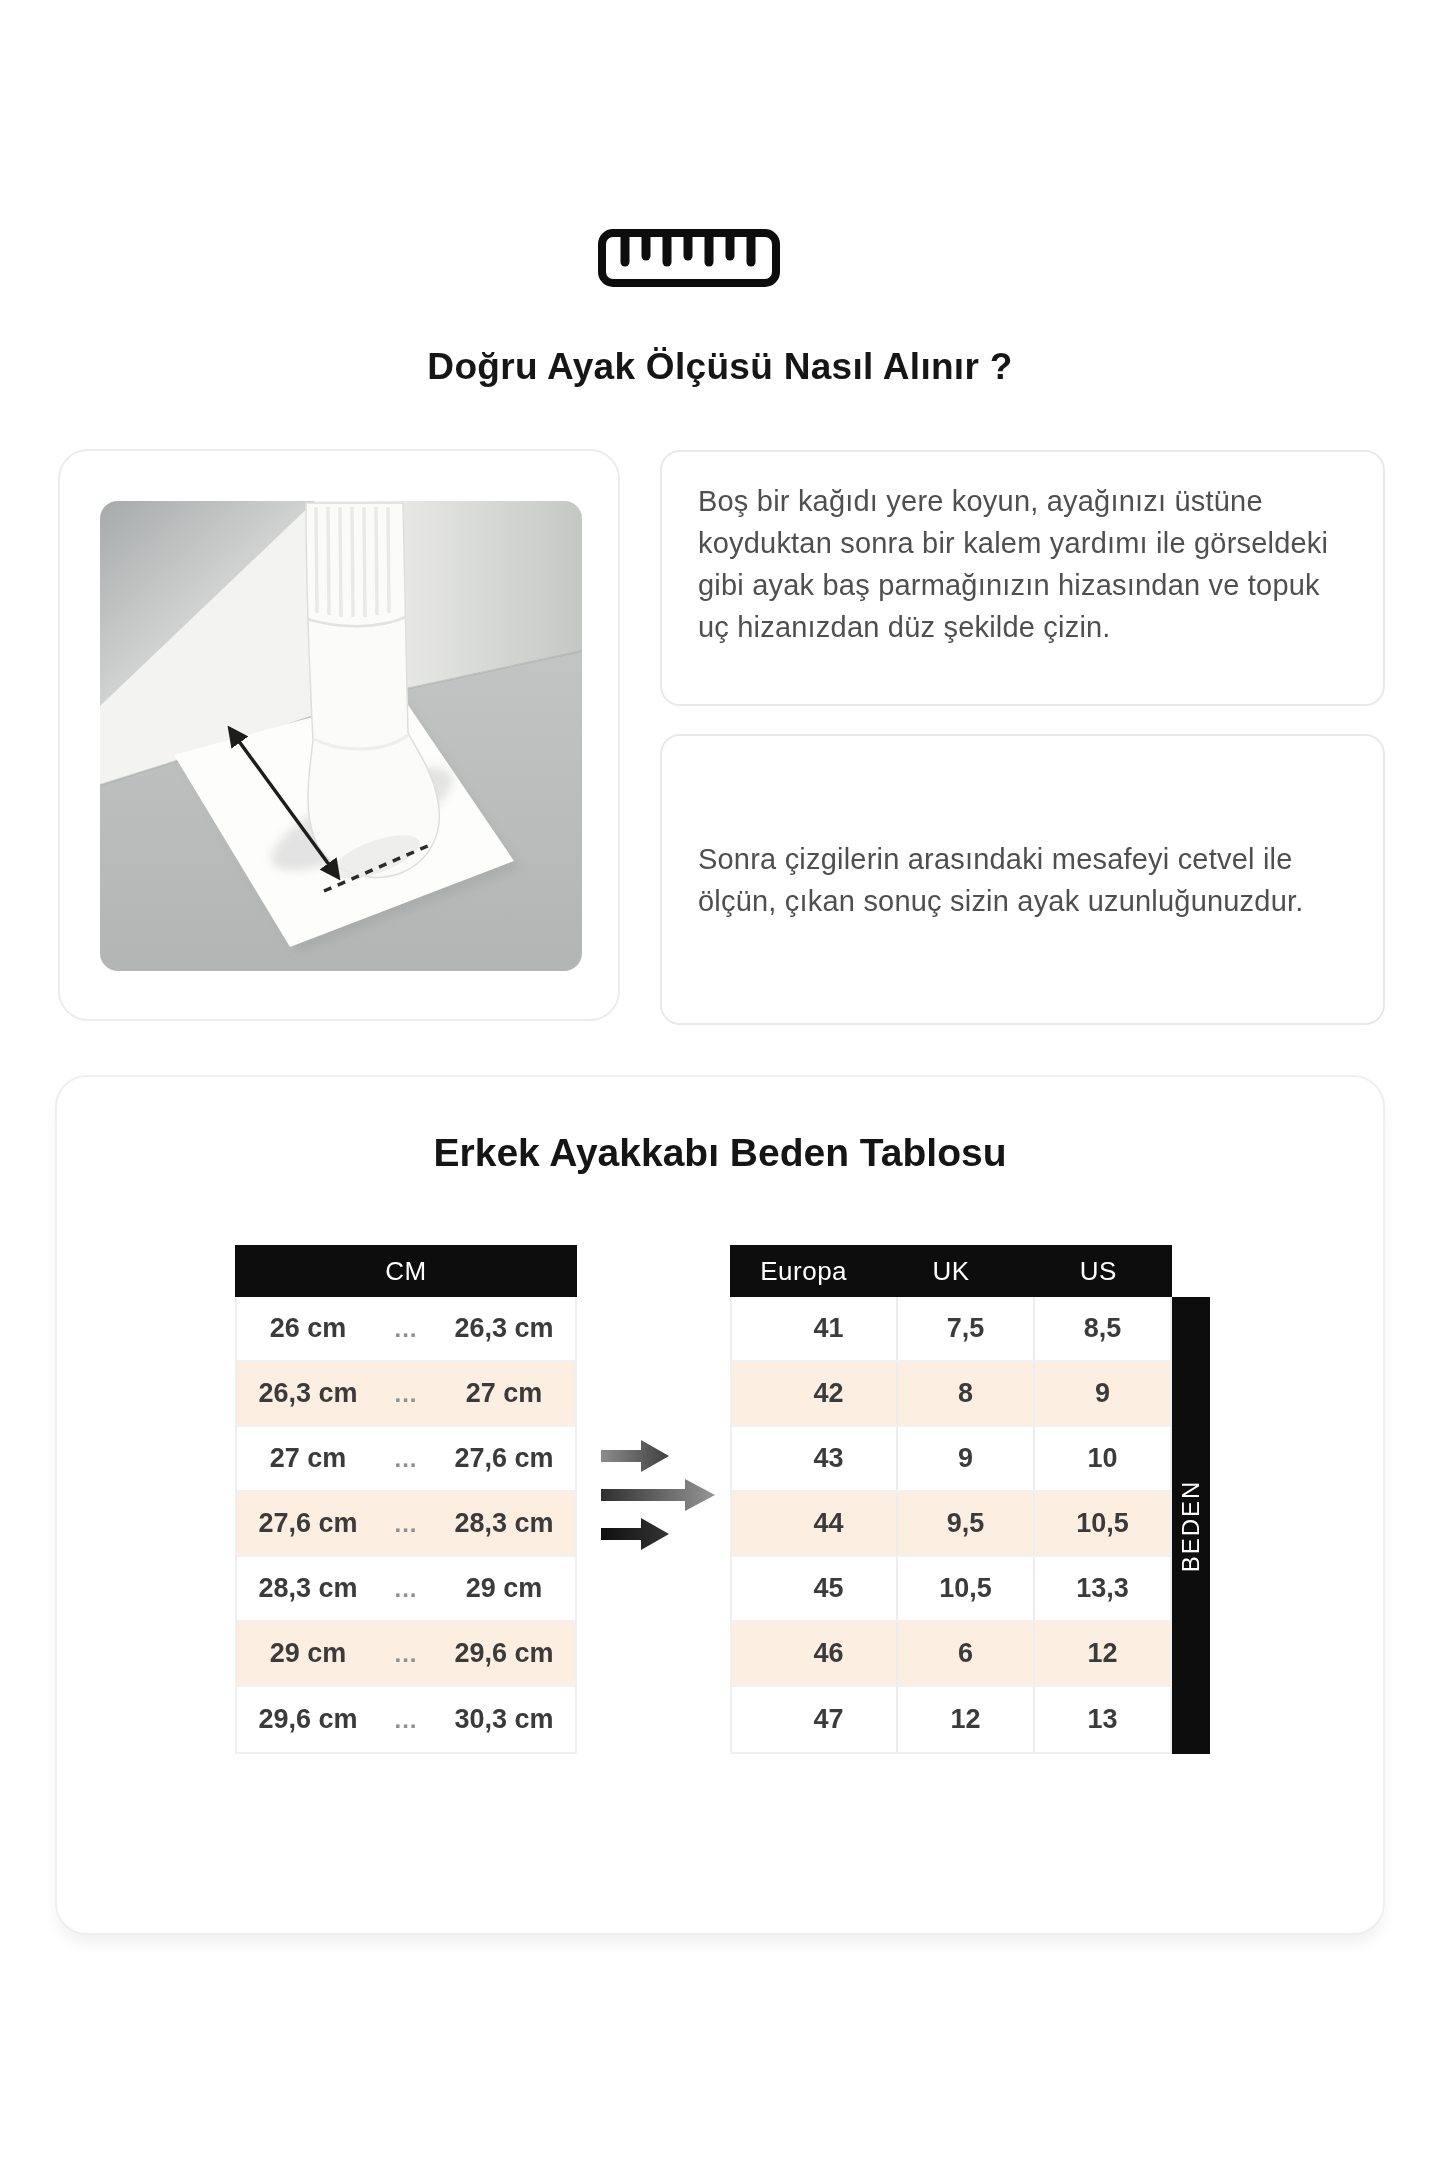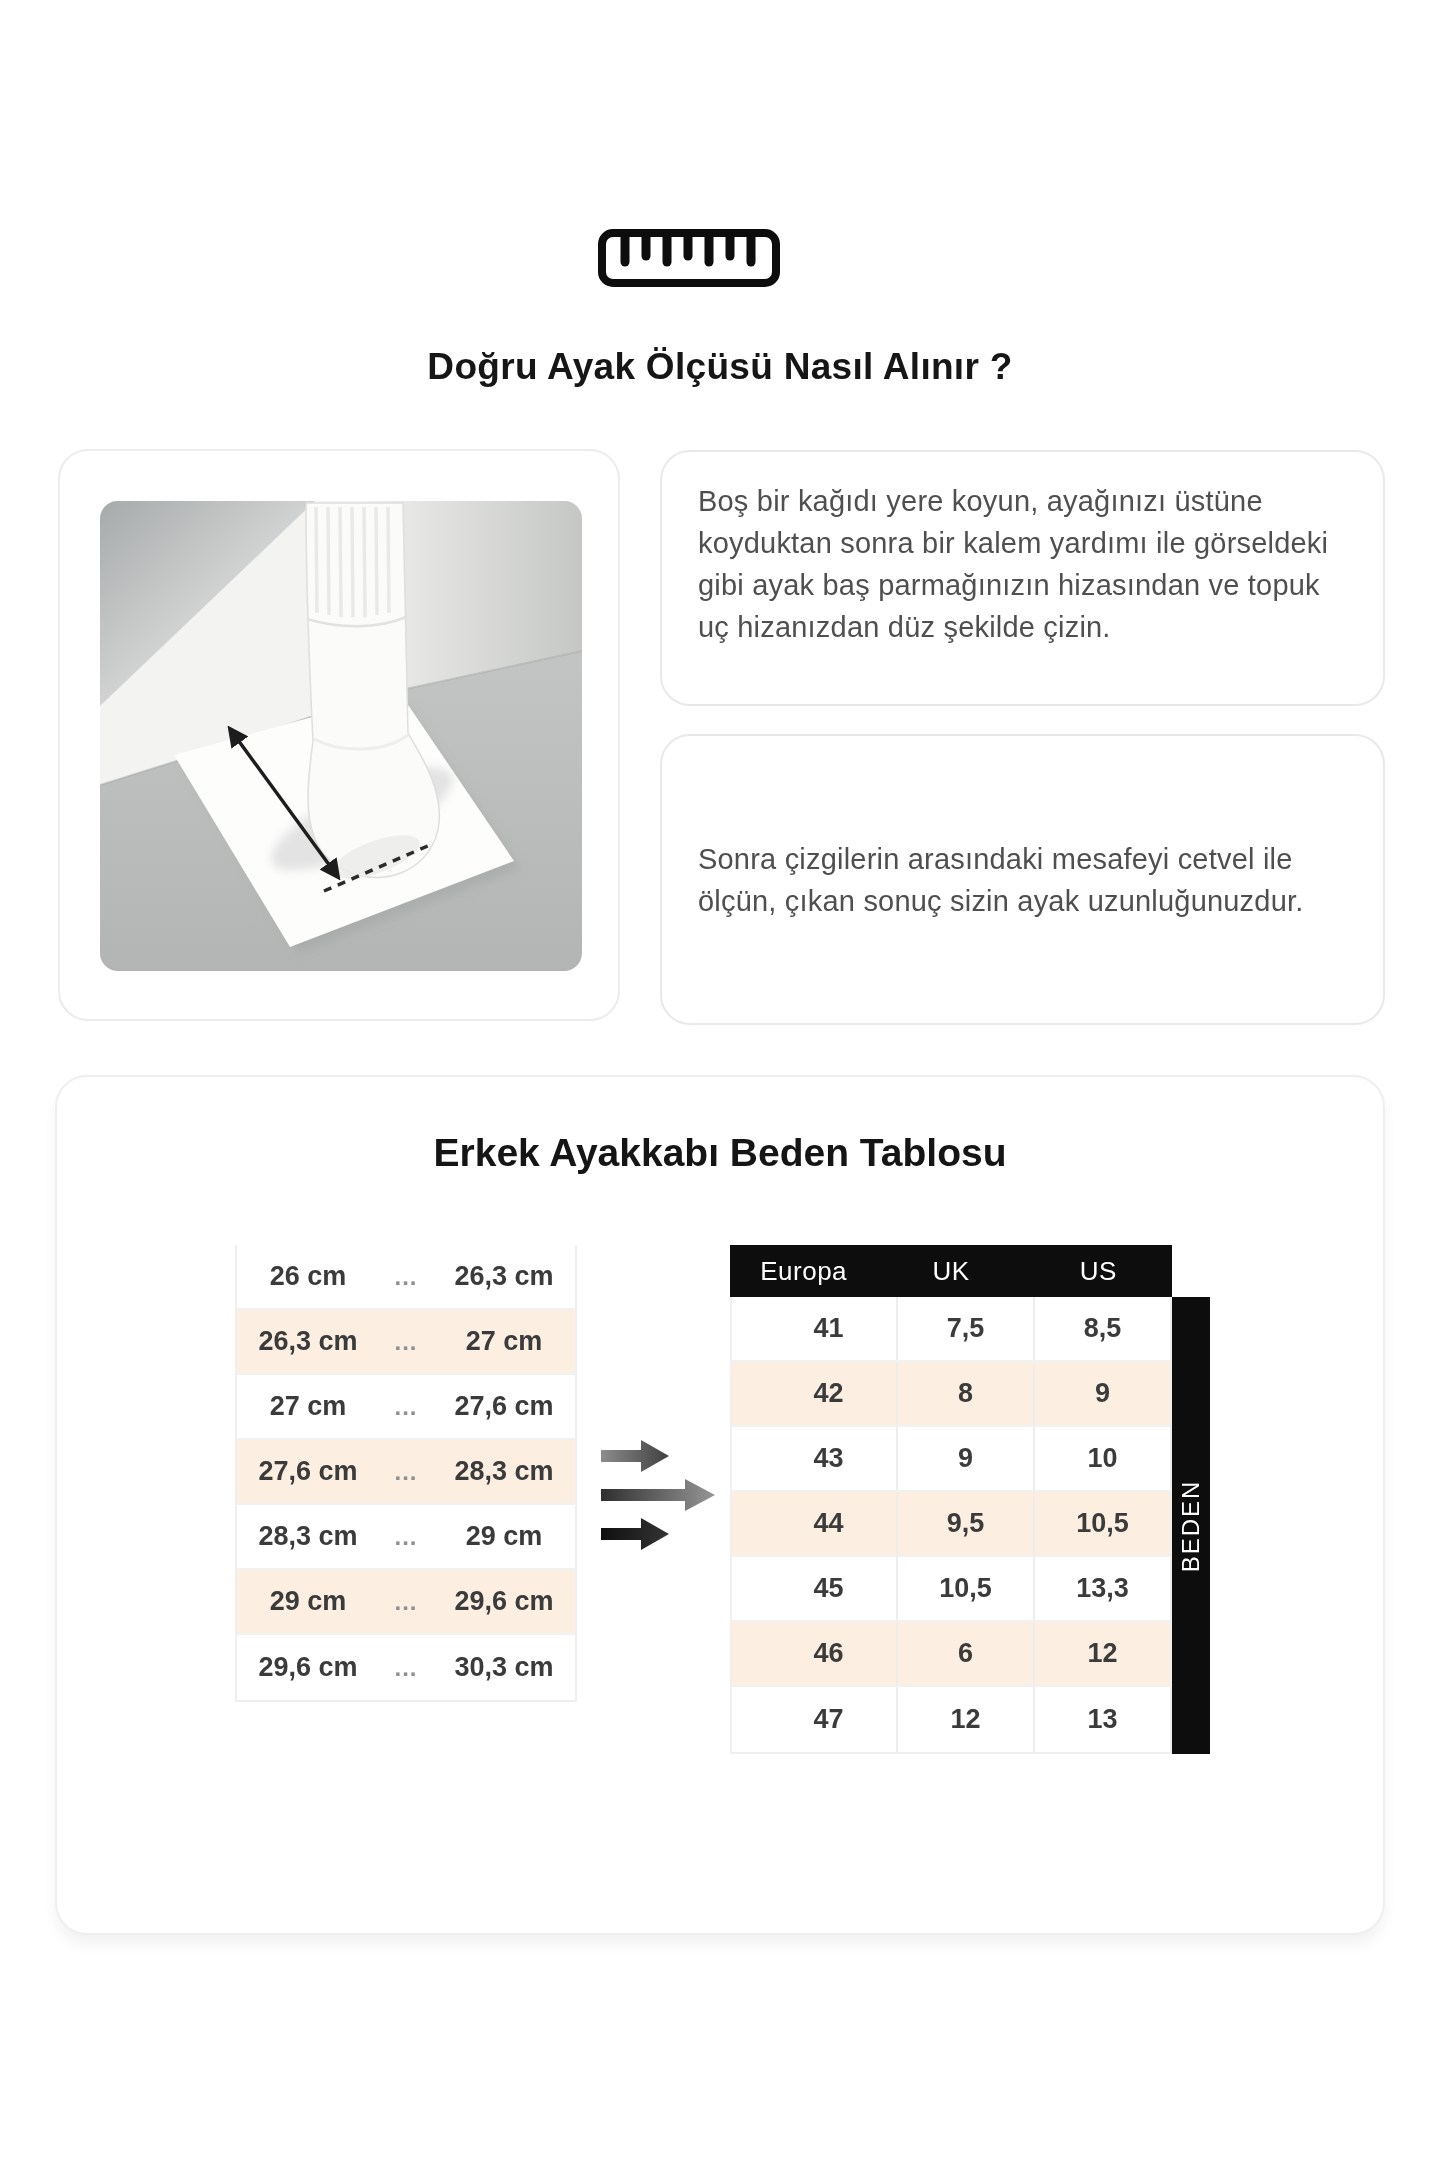--- a/index.html
+++ b/index.html
@@ -19,21 +19,21 @@
   
   .photo-card{
     left:58px;top:449px;width:562px;height:572px;
     border:2px solid #ececec;border-radius:30px;box-sizing:border-box;background:#fff;
   }
   .photo-frame{
     position:absolute;left:40px;top:50px;width:482px;height:470px;
     border-radius:18px;overflow:hidden;
   }
   .step-box{
-    left:660px;width:725px;border:2px solid #e9e9e9;border-radius:30px;
+    left:660px;width:725px;border:2px solid #e9e9e9;border-radius:20px;
     box-sizing:border-box;background:#fff;display:flex;padding:28px 36px;
   }
   .step-box-1{top:450px;height:256px;align-items:flex-start;}
   .step-box-2{top:734px;height:291px;align-items:center;}
   .step-text{
     font-size:29px;line-height:42px;color:#4f4f4f;letter-spacing:.2px;
   }
 
   
   .size-card{
@@ -158,20 +158,21 @@
   <div class="step-text">Boş bir kağıdı yere koyun, ayağınızı üstüne koyduktan sonra bir kalem yardımı ile görseldeki gibi ayak baş parmağınızın hizasından ve topuk uç hizanızdan düz şekilde çizin.</div>
 </div>
 <div class="abs step-box step-box-2">
   <div class="step-text">Sonra çizgilerin arasındaki mesafeyi cetvel ile ölçün, çıkan sonuç sizin ayak uzunluğunuzdur.</div>
 </div>
 
 <div class="abs size-card">
   <div class="size-title">Erkek Ayakkabı Beden Tablosu</div>
 
   <div class="tbl cm-table">
+    <div class="tbl-head single">CM</div>
     <div class="tbl-body">
       <div class="row">
         <span class="cm-from">26 cm</span>
         <span class="cm-dots">...</span>
         <span class="cm-to">26,3 cm</span>
       </div>
       <div class="row alt">
         <span class="cm-from">26,3 cm</span>
         <span class="cm-dots">...</span>
         <span class="cm-to">27 cm</span>

